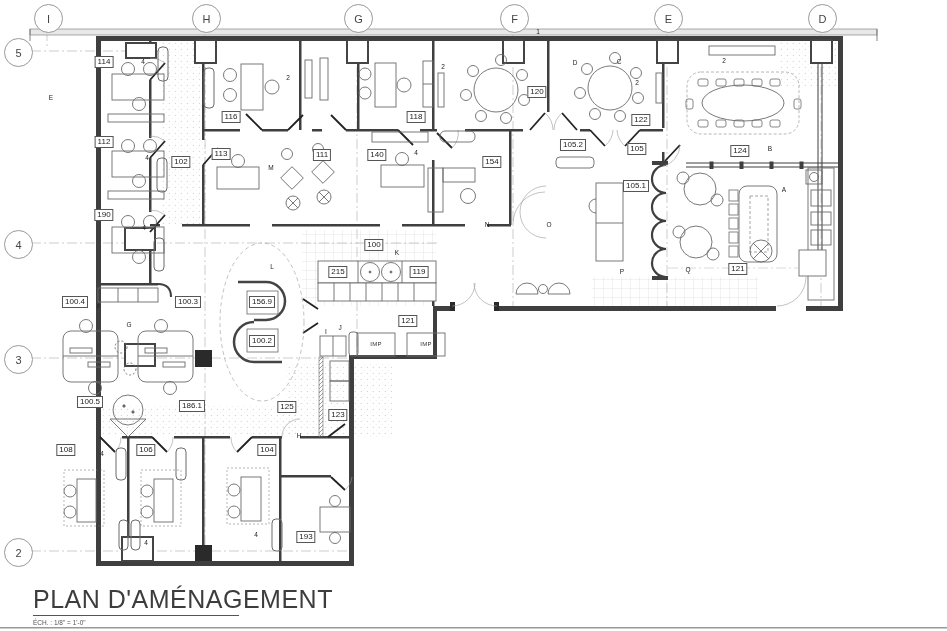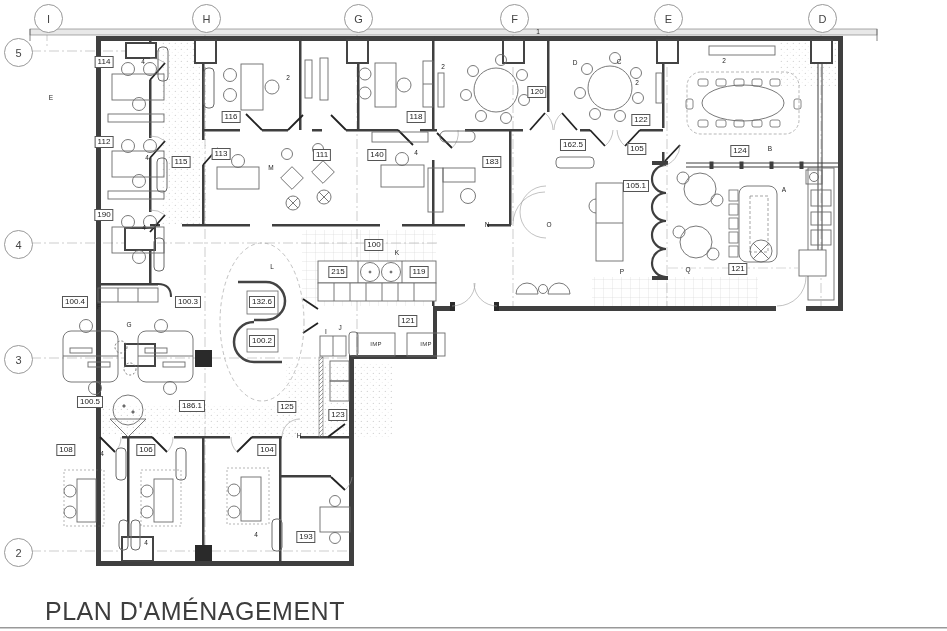--- a/index.html
+++ b/index.html
@@ -7,21 +7,21 @@
          font-family:"Liberation Sans",sans-serif;}
   .plan-svg{position:absolute;left:0;top:0;}
   .lbl{position:absolute;transform:translate(-50%,-50%);font-size:8px;line-height:10px;
        color:#222;background:#fff;border:1px solid #555;padding:0 2px;white-space:nowrap;}
   .ann{position:absolute;transform:translate(-50%,-50%);font-size:6.5px;font-style:normal;
        color:#222;background:transparent;line-height:7px;}
   .imp{position:absolute;transform:translate(-50%,-50%);font-size:6px;color:#333;letter-spacing:.3px;}
   .gbub{position:absolute;width:27px;height:27px;border:1px solid #999;border-radius:50%;
         display:flex;align-items:center;justify-content:center;font-size:11px;color:#444;background:#fff;}
   .titleblock{position:absolute;left:33px;top:586px;color:#3d3d3d;}
-  .titleblock h1{margin:12px;font-size:25px;font-weight:300;letter-spacing:.5px;line-height:26px;}
+  .titleblock h1{margin:0;font-size:25px;font-weight:300;letter-spacing:.5px;line-height:26px;}
   .title-rule{width:206px;border:0;border-bottom:1.6px solid #555;margin:3px 0 3px 0;}
   .scale-note{font-size:6.5px;color:#555;}
   .sheet-bottom{position:absolute;left:0;top:627px;width:947px;height:0;border-top:1px solid #999;}
 </style>
 </head>
 <body>
 
 <div class="sheet">
 
 <svg class="plan-svg" width="947" height="631" viewBox="0 0 947 631">
@@ -447,39 +447,39 @@
 <div class="gbub" style="left:4px;top:345px">
       <span>3</span>
     </div>
 <div class="gbub" style="left:4px;top:538px">
       <span>2</span>
     </div>
 
 <span class="lbl" style="left:104px;top:62px">114</span>
 <span class="lbl" style="left:104px;top:142px">112</span>
 <span class="lbl" style="left:104px;top:215px">190</span>
-<span class="lbl" style="left:181px;top:162px">115</span>
+<span class="lbl" style="left:181px;top:162px">102</span>
 <span class="lbl" style="left:231px;top:117px">116</span>
 <span class="lbl" style="left:221px;top:154px">113</span>
 <span class="lbl" style="left:322px;top:155px">111</span>
 <span class="lbl" style="left:416px;top:117px">118</span>
 <span class="lbl" style="left:377px;top:155px">140</span>
-<span class="lbl" style="left:492px;top:162px">183</span>
+<span class="lbl" style="left:492px;top:162px">154</span>
 <span class="lbl" style="left:537px;top:92px">120</span>
-<span class="lbl" style="left:573px;top:145px">162.5</span>
+<span class="lbl" style="left:573px;top:145px">105.2</span>
 <span class="lbl" style="left:641px;top:120px">122</span>
 <span class="lbl" style="left:637px;top:149px">105</span>
 <span class="lbl" style="left:636px;top:186px">105.1</span>
 <span class="lbl" style="left:740px;top:151px">124</span>
 <span class="lbl" style="left:738px;top:269px">121</span>
 <span class="lbl" style="left:374px;top:245px">100</span>
 <span class="lbl" style="left:338px;top:272px">215</span>
 <span class="lbl" style="left:419px;top:272px">119</span>
 <span class="lbl" style="left:408px;top:321px">121</span>
-<span class="lbl" style="left:262px;top:302px">132.6</span>
+<span class="lbl" style="left:262px;top:302px">156.9</span>
 <span class="lbl" style="left:262px;top:341px">100.2</span>
 <span class="lbl" style="left:75px;top:302px">100.4</span>
 <span class="lbl" style="left:188px;top:302px">100.3</span>
 <span class="lbl" style="left:90px;top:402px">100.5</span>
 <span class="lbl" style="left:192px;top:406px">186.1</span>
 <span class="lbl" style="left:287px;top:407px">125</span>
 <span class="lbl" style="left:338px;top:415px">123</span>
 <span class="lbl" style="left:66px;top:450px">108</span>
 <span class="lbl" style="left:146px;top:450px">106</span>
 <span class="lbl" style="left:267px;top:450px">104</span>

